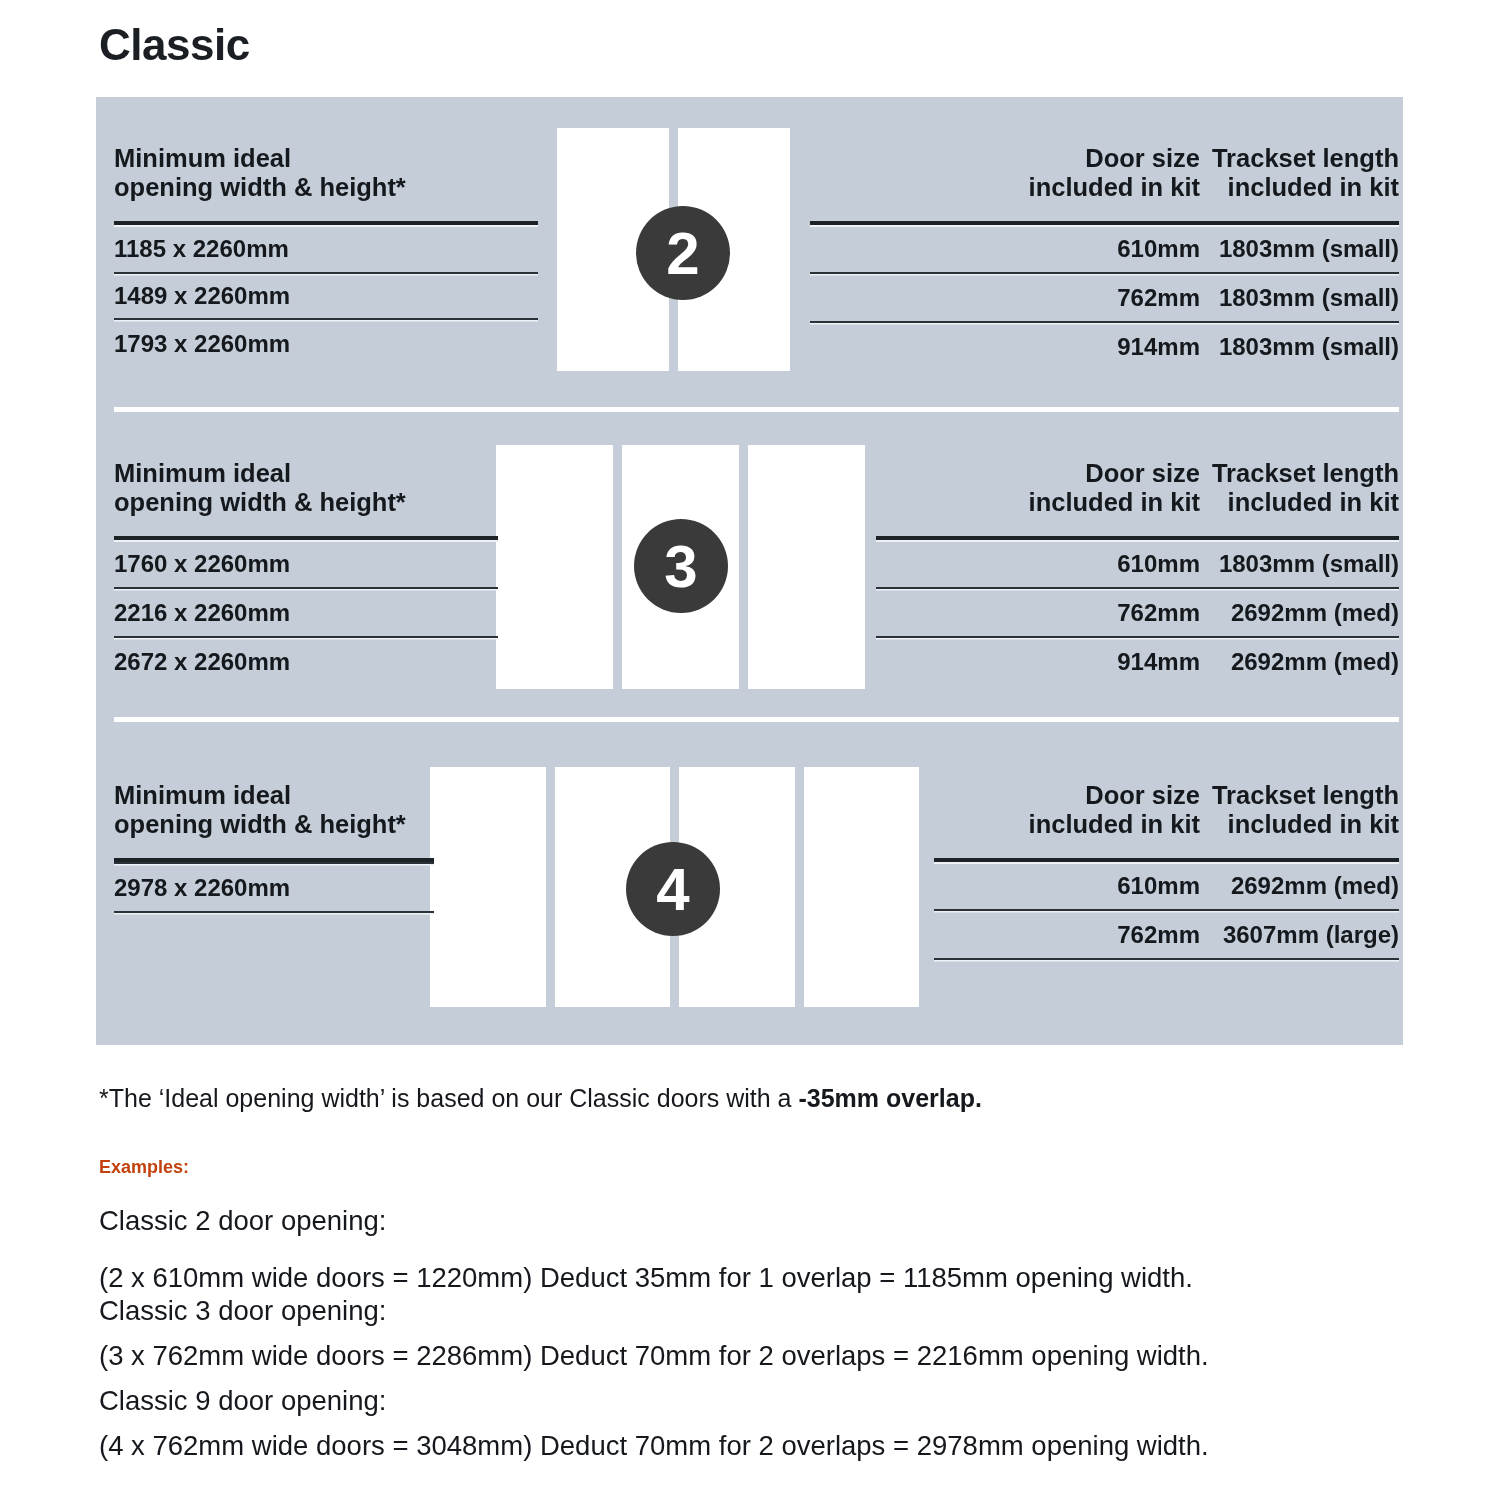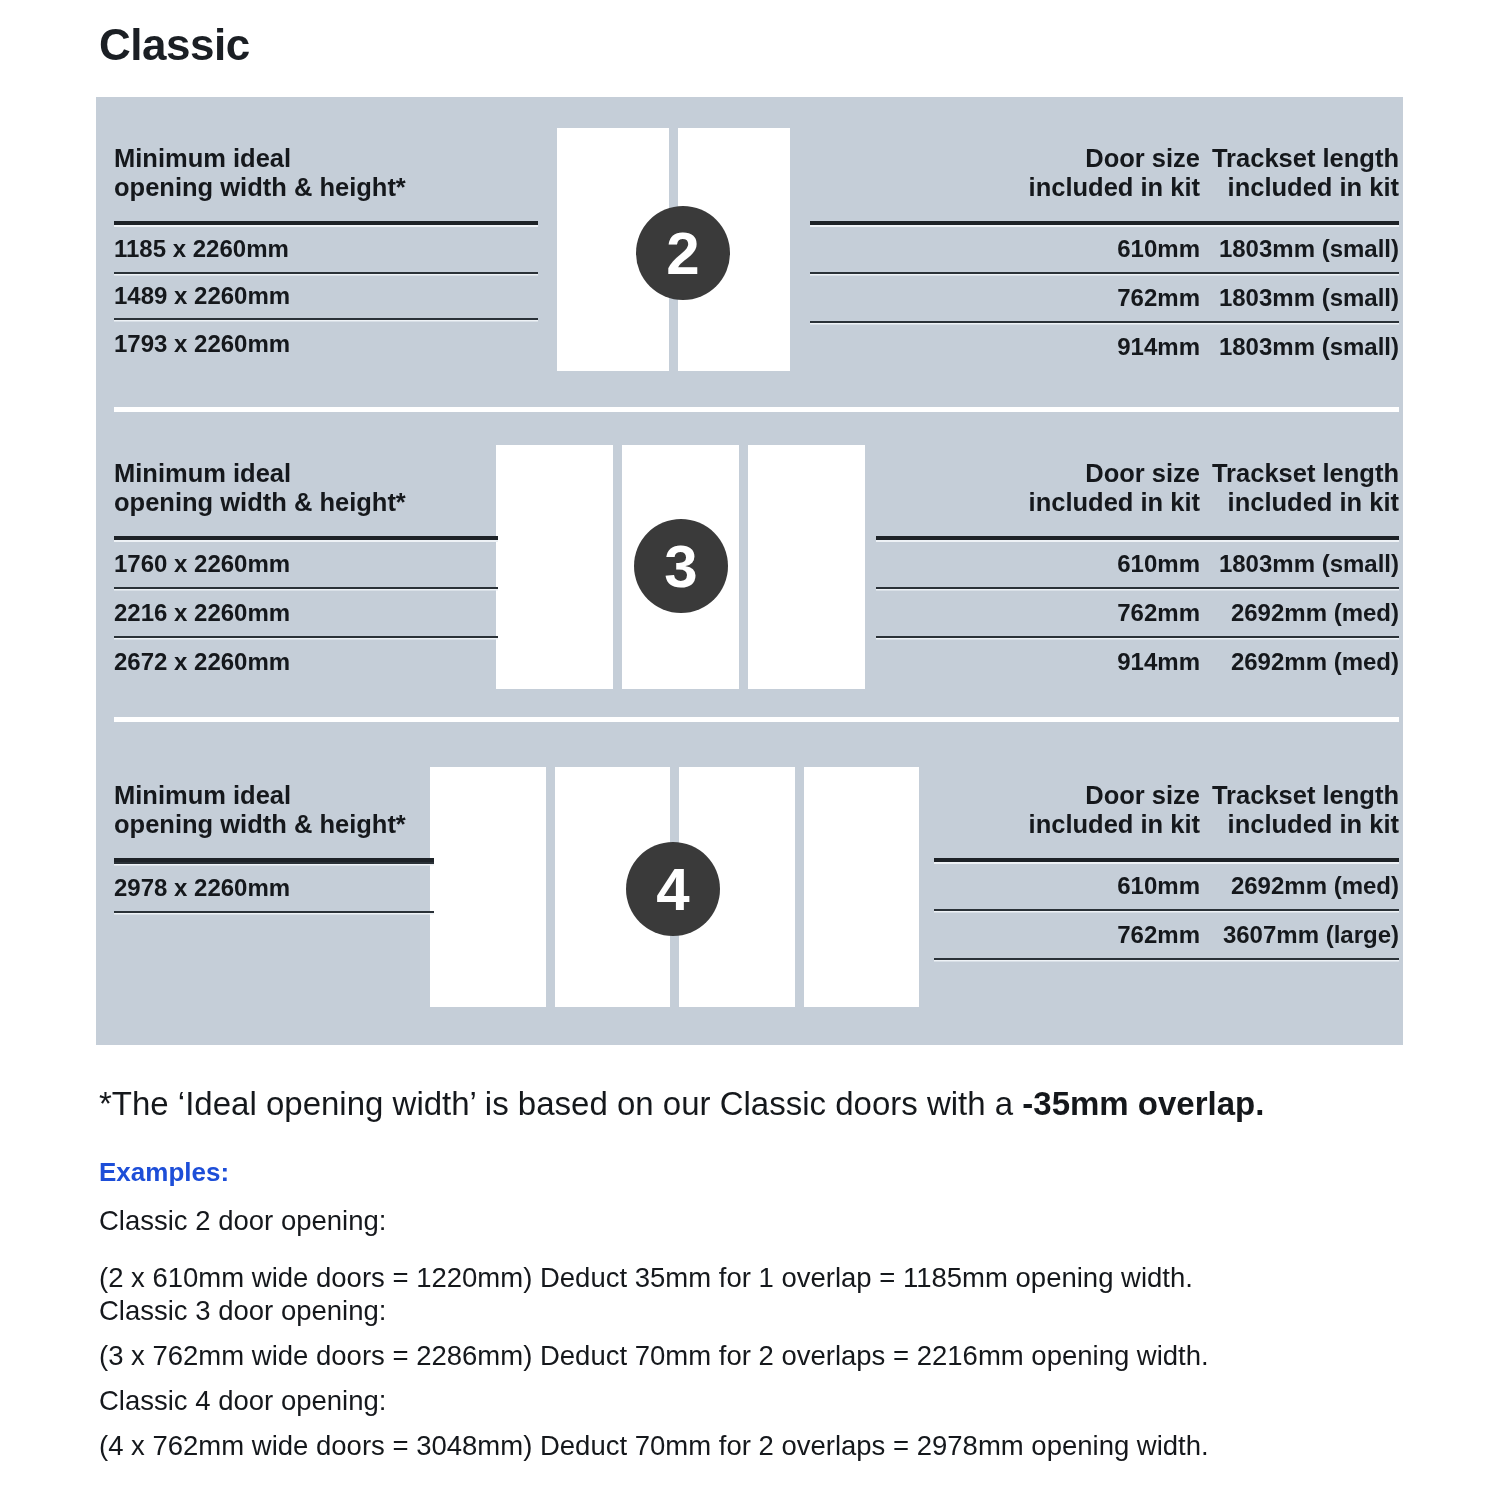--- a/index.html
+++ b/index.html
@@ -62,26 +62,26 @@
   .badge{
     position:absolute;border-radius:50%;
     background:#3a3a3a;
     display:flex;align-items:center;justify-content:center;
     color:#ffffff;font-weight:700;
   }
 
   
   .footnote{
     position:absolute;left:99px;top:1083px;
-    font-size:33px;color:#15181c;line-height:1.25;
+    font-size:25px;color:#15181c;line-height:1.25;
   }
   .footnote b{font-weight:700;}
   .examples-title{
     position:absolute;left:99px;top:1157px;
-    font-size:26px;font-weight:700;color:#1d4ed8;
+    font-size:18px;font-weight:700;color:#c2410c;
   }
   .ex-line{
     position:absolute;left:99px;
     font-size:27.5px;color:#15181c;white-space:nowrap;
   }
 </style>
 </head>
 <body>
 
 <div class="page">
@@ -230,16 +230,16 @@
   <div class="footnote">
     <span>*The ‘Ideal opening width’ is based on our Classic doors with a </span><b>-35mm overlap.</b>
   </div>
 
   <div class="examples-title">Examples:</div>
 
   <div class="ex-line" style="top:1205px;">Classic 2 door opening:</div>
   <div class="ex-line" style="top:1250px;margin-top:12px;">(2 x 610mm wide doors = 1220mm)  Deduct 35mm for 1 overlap = 1185mm opening width.</div>
   <div class="ex-line" style="top:1295px;">Classic 3 door opening:</div>
   <div class="ex-line" style="top:1340px;">(3 x 762mm wide doors = 2286mm)  Deduct 70mm for 2 overlaps = 2216mm opening width.</div>
-  <div class="ex-line" style="top:1385px;">Classic 4 door opening:</div>
+  <div class="ex-line" style="top:1385px;">Classic 9 door opening:</div>
   <div class="ex-line" style="top:1430px;">(4 x 762mm wide doors = 3048mm)  Deduct 70mm for 2 overlaps = 2978mm opening width.</div>
 
 </div>
 
 </body></html>

